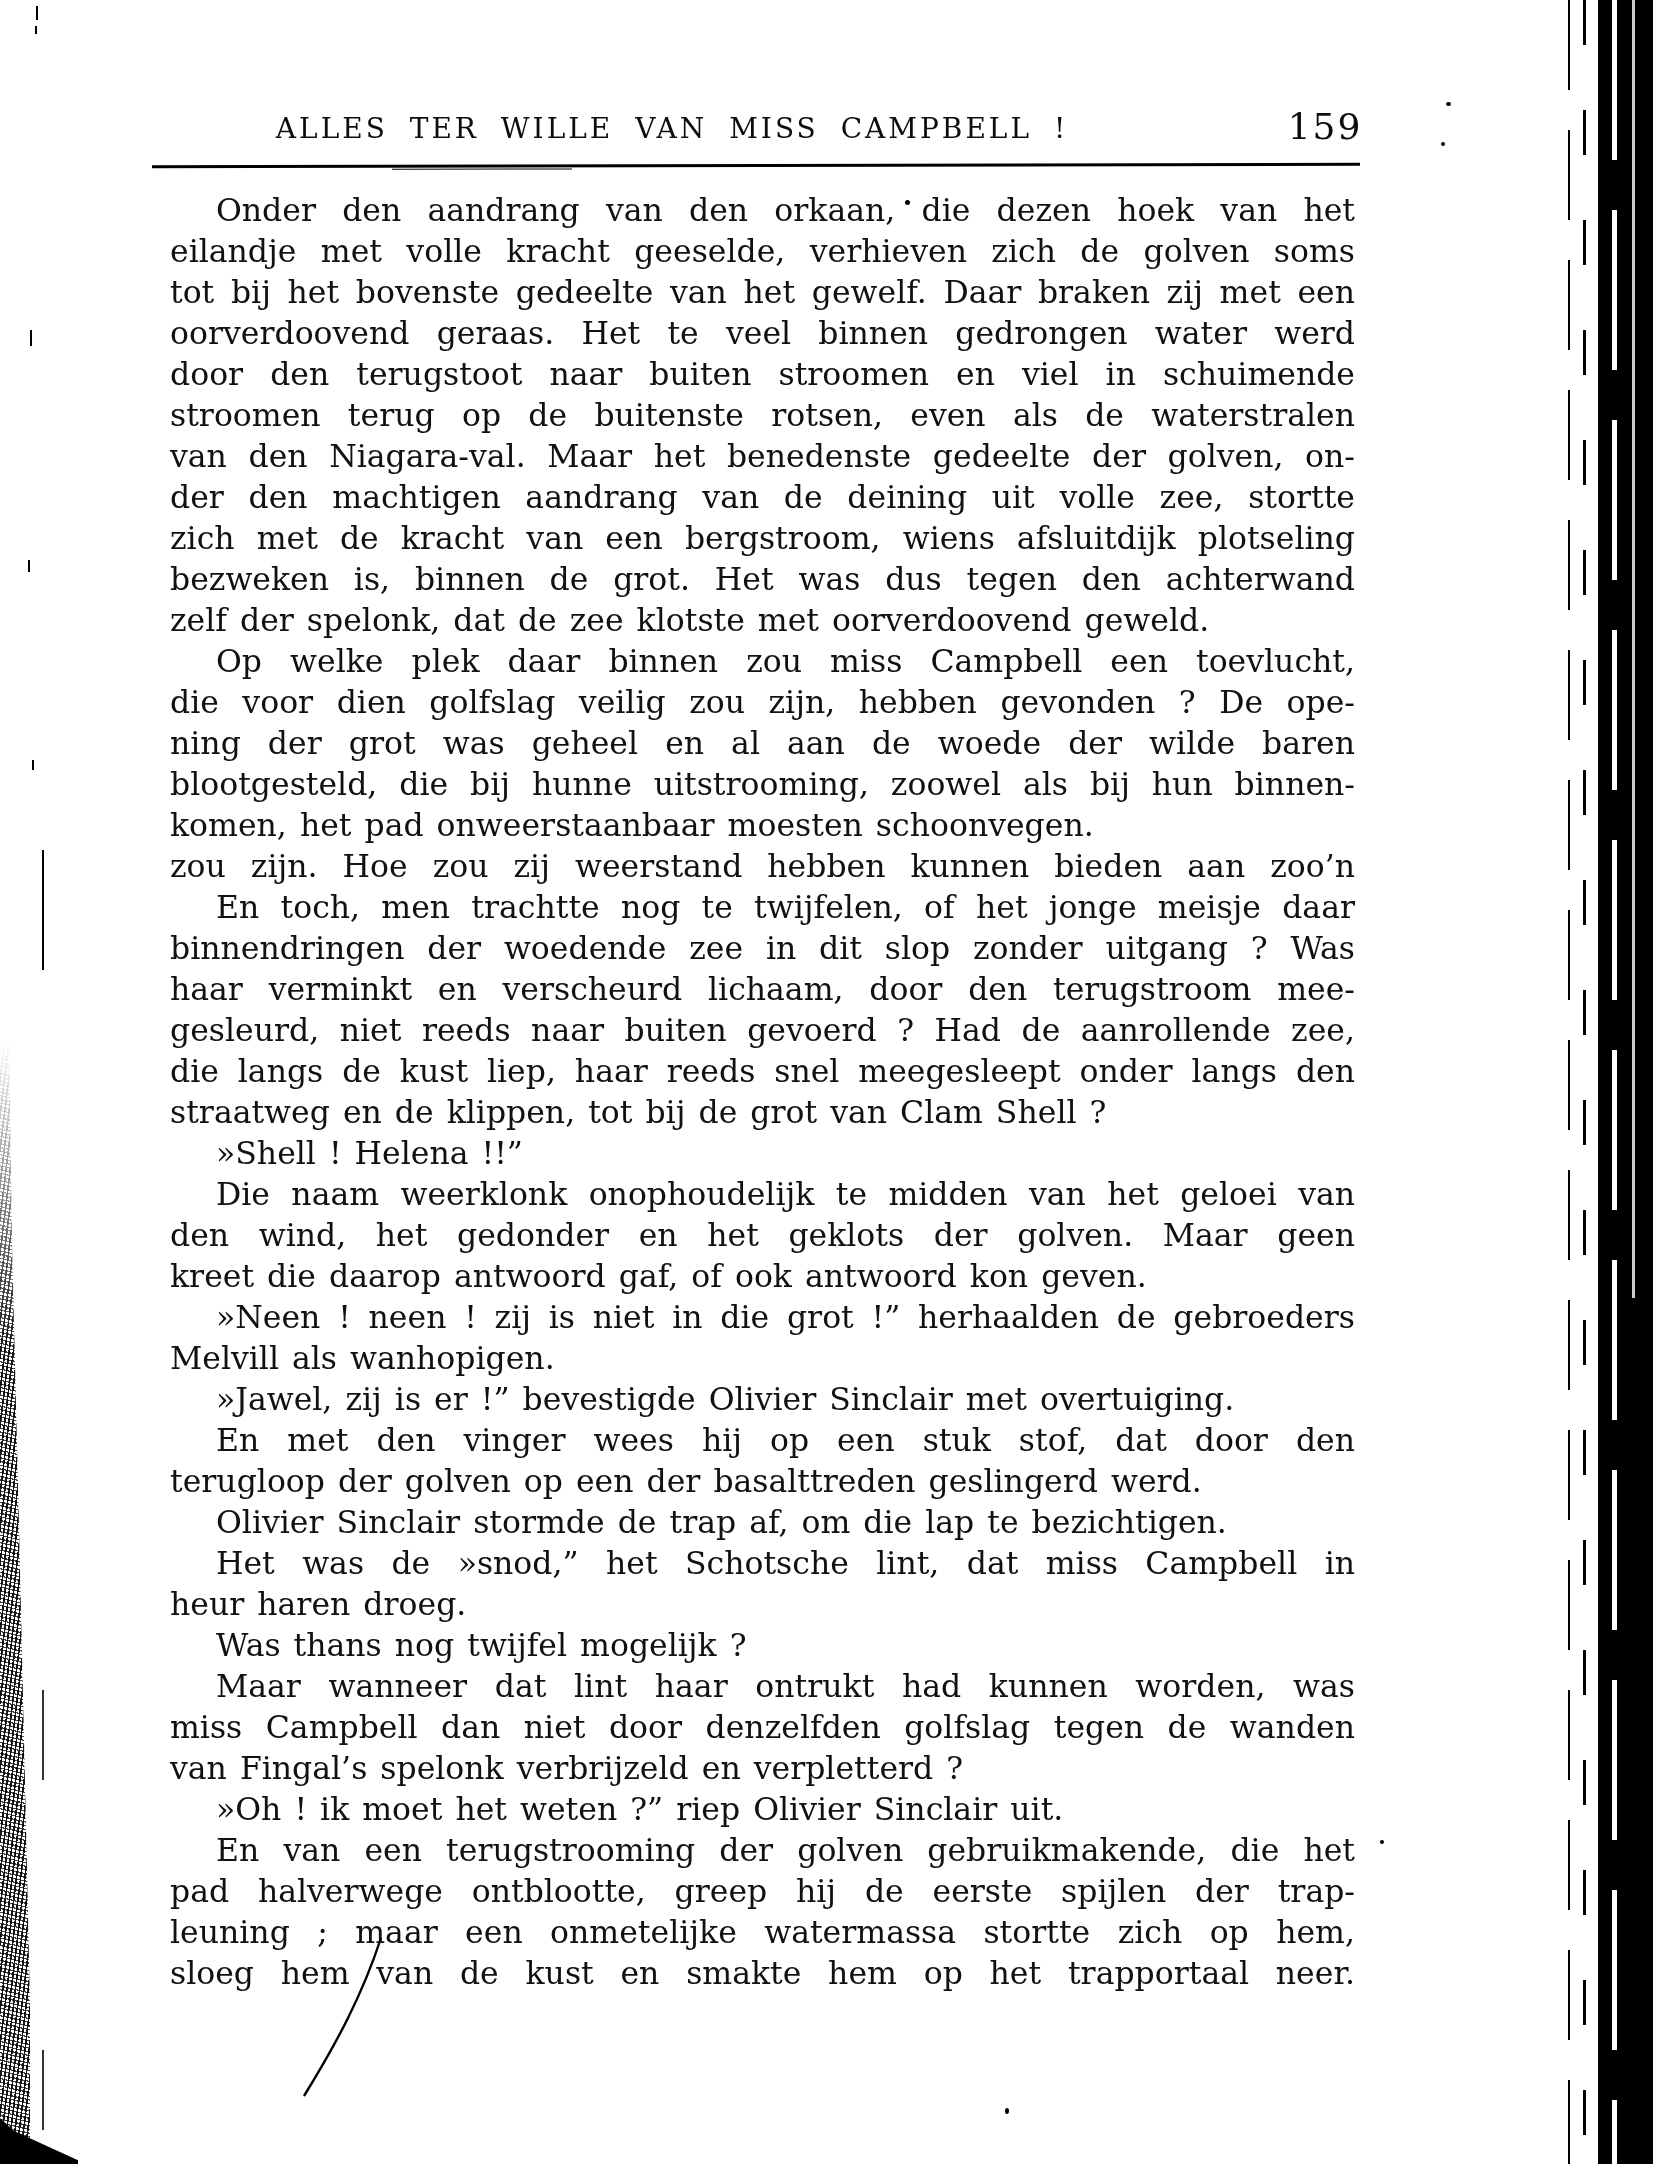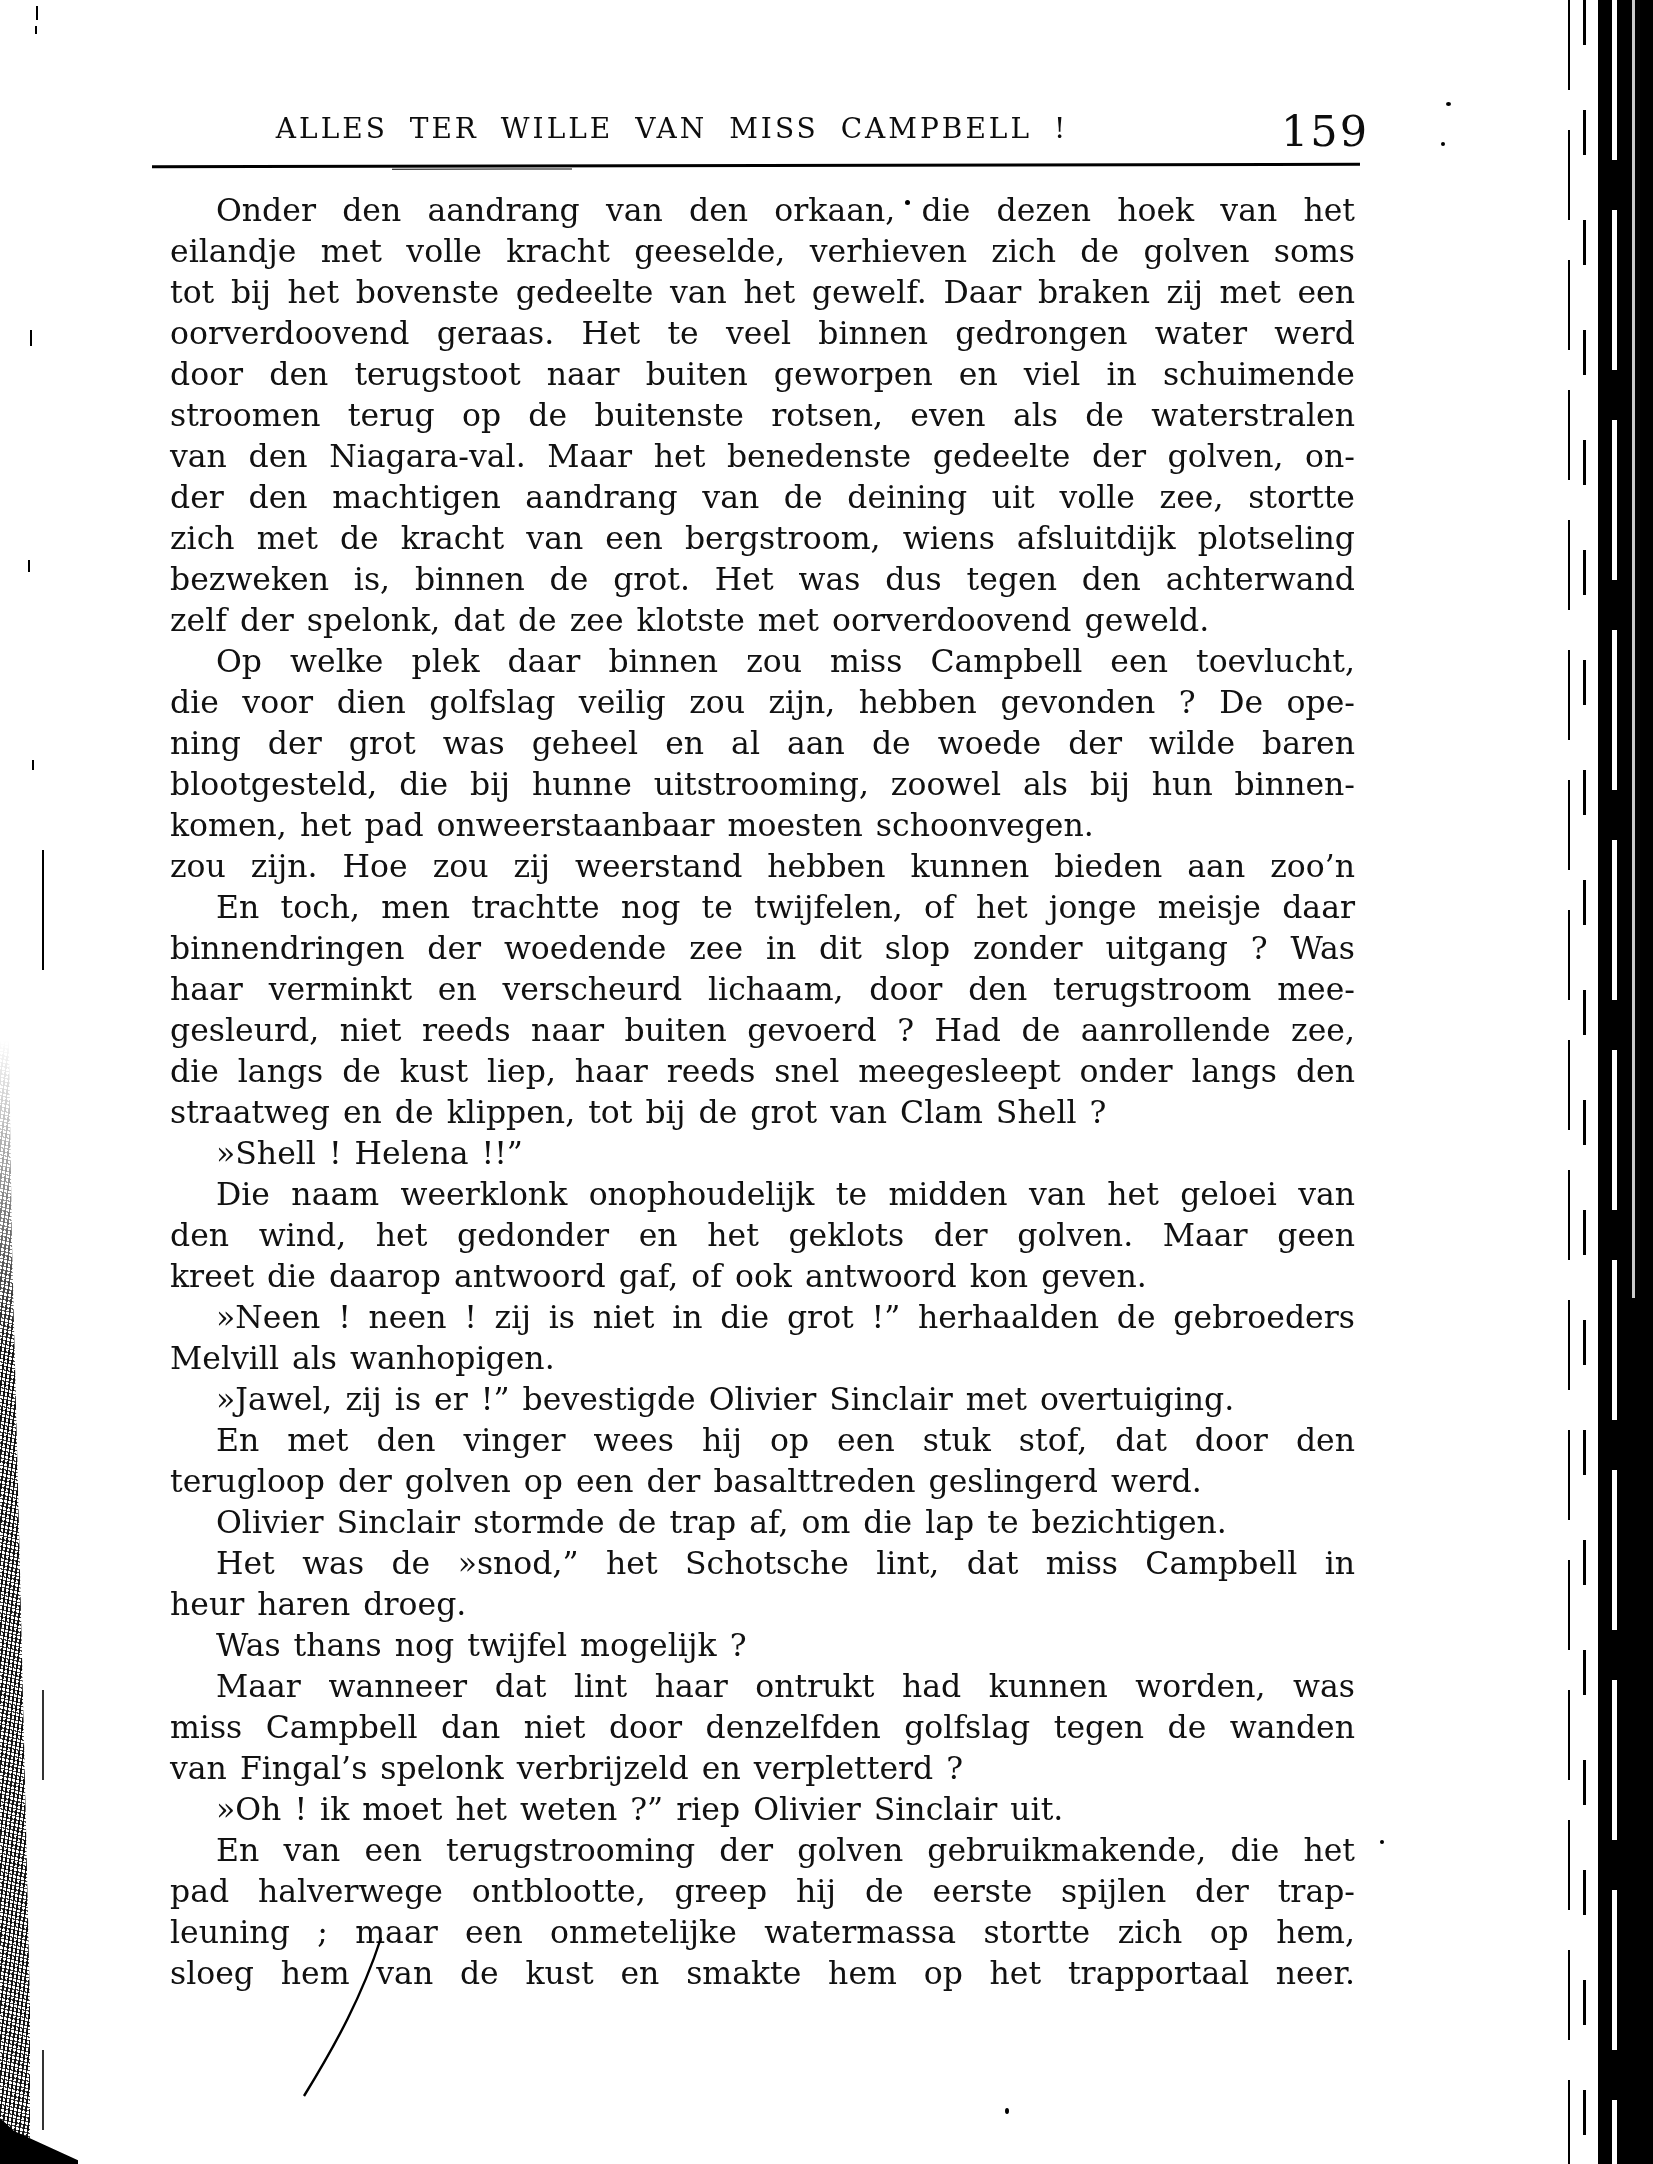--- a/index.html
+++ b/index.html
@@ -15,21 +15,21 @@
 
   
   .running-title{
     position:absolute;top:112px;left:157px;width:1030px;
     text-align:center;
     font-size:28px;letter-spacing:3px;word-spacing:10px;
     color:#0d0d0d;white-space:nowrap;
   }
   .page-number{
     position:absolute;top:106px;left:1270px;width:110px;
-    font-size:43px;letter-spacing:2px;color:#0d0d0d;
+    font-size:36px;letter-spacing:2px;color:#0d0d0d;
     text-align:center;
   }
   .header-rule{
     position:absolute;top:164px;left:152px;width:1208px;height:3px;
     background:#000;transform:rotate(-0.12deg);
   }
   .header-rule::after{
     content:"";position:absolute;top:4px;left:240px;width:180px;height:1px;background:#000;
   }
 
@@ -99,21 +99,21 @@
   <div class="running-title">ALLES TER WILLE VAN MISS CAMPBELL !</div>
   <div class="page-number">159</div>
   <div class="header-rule"></div>
 
   <div class="text-block" id="text-block">
       <div>
         <div class="line j indent">Onder den aandrang van den orkaan, die dezen hoek van het</div>
         <div class="line j">eilandje met volle kracht geeselde, verhieven zich de golven soms</div>
         <div class="line j">tot bij het bovenste gedeelte van het gewelf. Daar braken zij met een</div>
         <div class="line j">oorverdoovend geraas. Het te veel binnen gedrongen water werd</div>
-        <div class="line j">door den terugstoot naar buiten geworpen en viel in schuimende</div>
+        <div class="line j">door den terugstoot naar buiten stroomen en viel in schuimende</div>
         <div class="line j">stroomen terug op de buitenste rotsen, even als de waterstralen</div>
         <div class="line j">van den Niagara-val. Maar het benedenste gedeelte der golven, on-</div>
         <div class="line j">der den machtigen aandrang van de deining uit volle zee, stortte</div>
         <div class="line j">zich met de kracht van een bergstroom, wiens afsluitdijk plotseling</div>
         <div class="line j">bezweken is, binnen de grot. Het was dus tegen den achterwand</div>
         <div class="line">zelf der spelonk, dat de zee klotste met oorverdoovend geweld.</div>
       </div>
       <div>
         <div class="line j indent">Op welke plek daar binnen zou miss Campbell een toevlucht,</div>
         <div class="line j">die voor dien golfslag veilig zou zijn, hebben gevonden ? De ope-</div>

